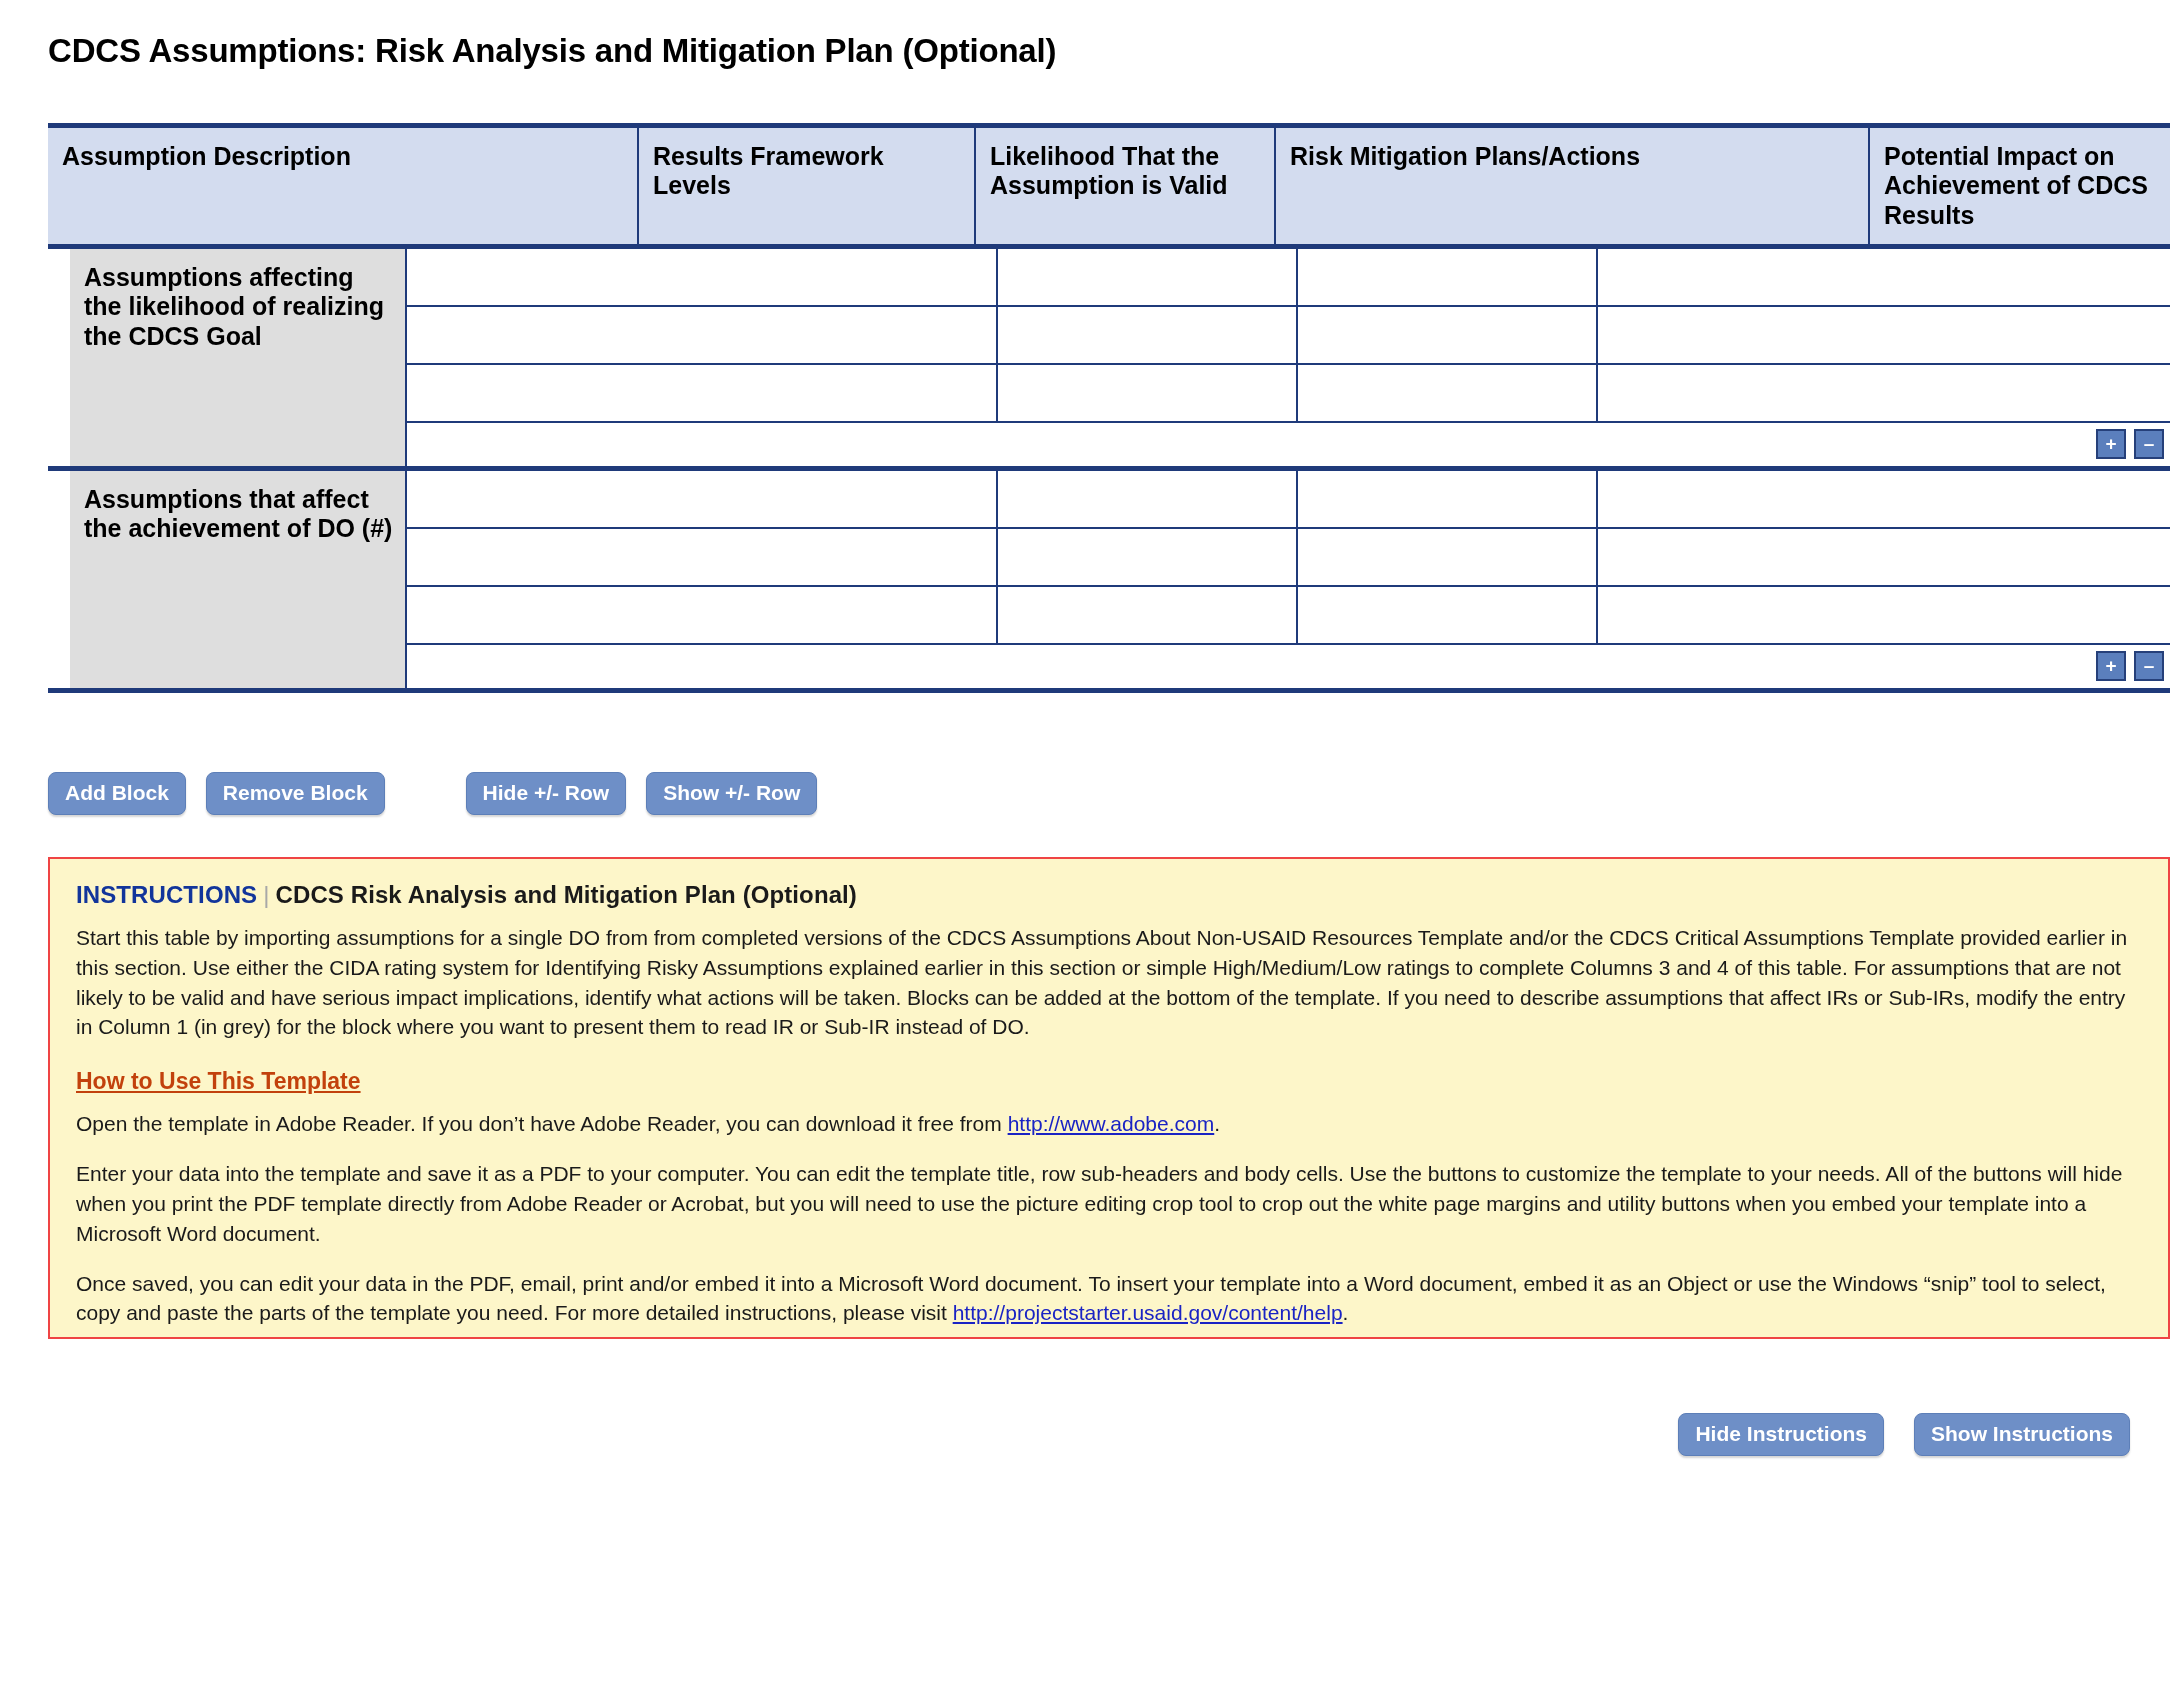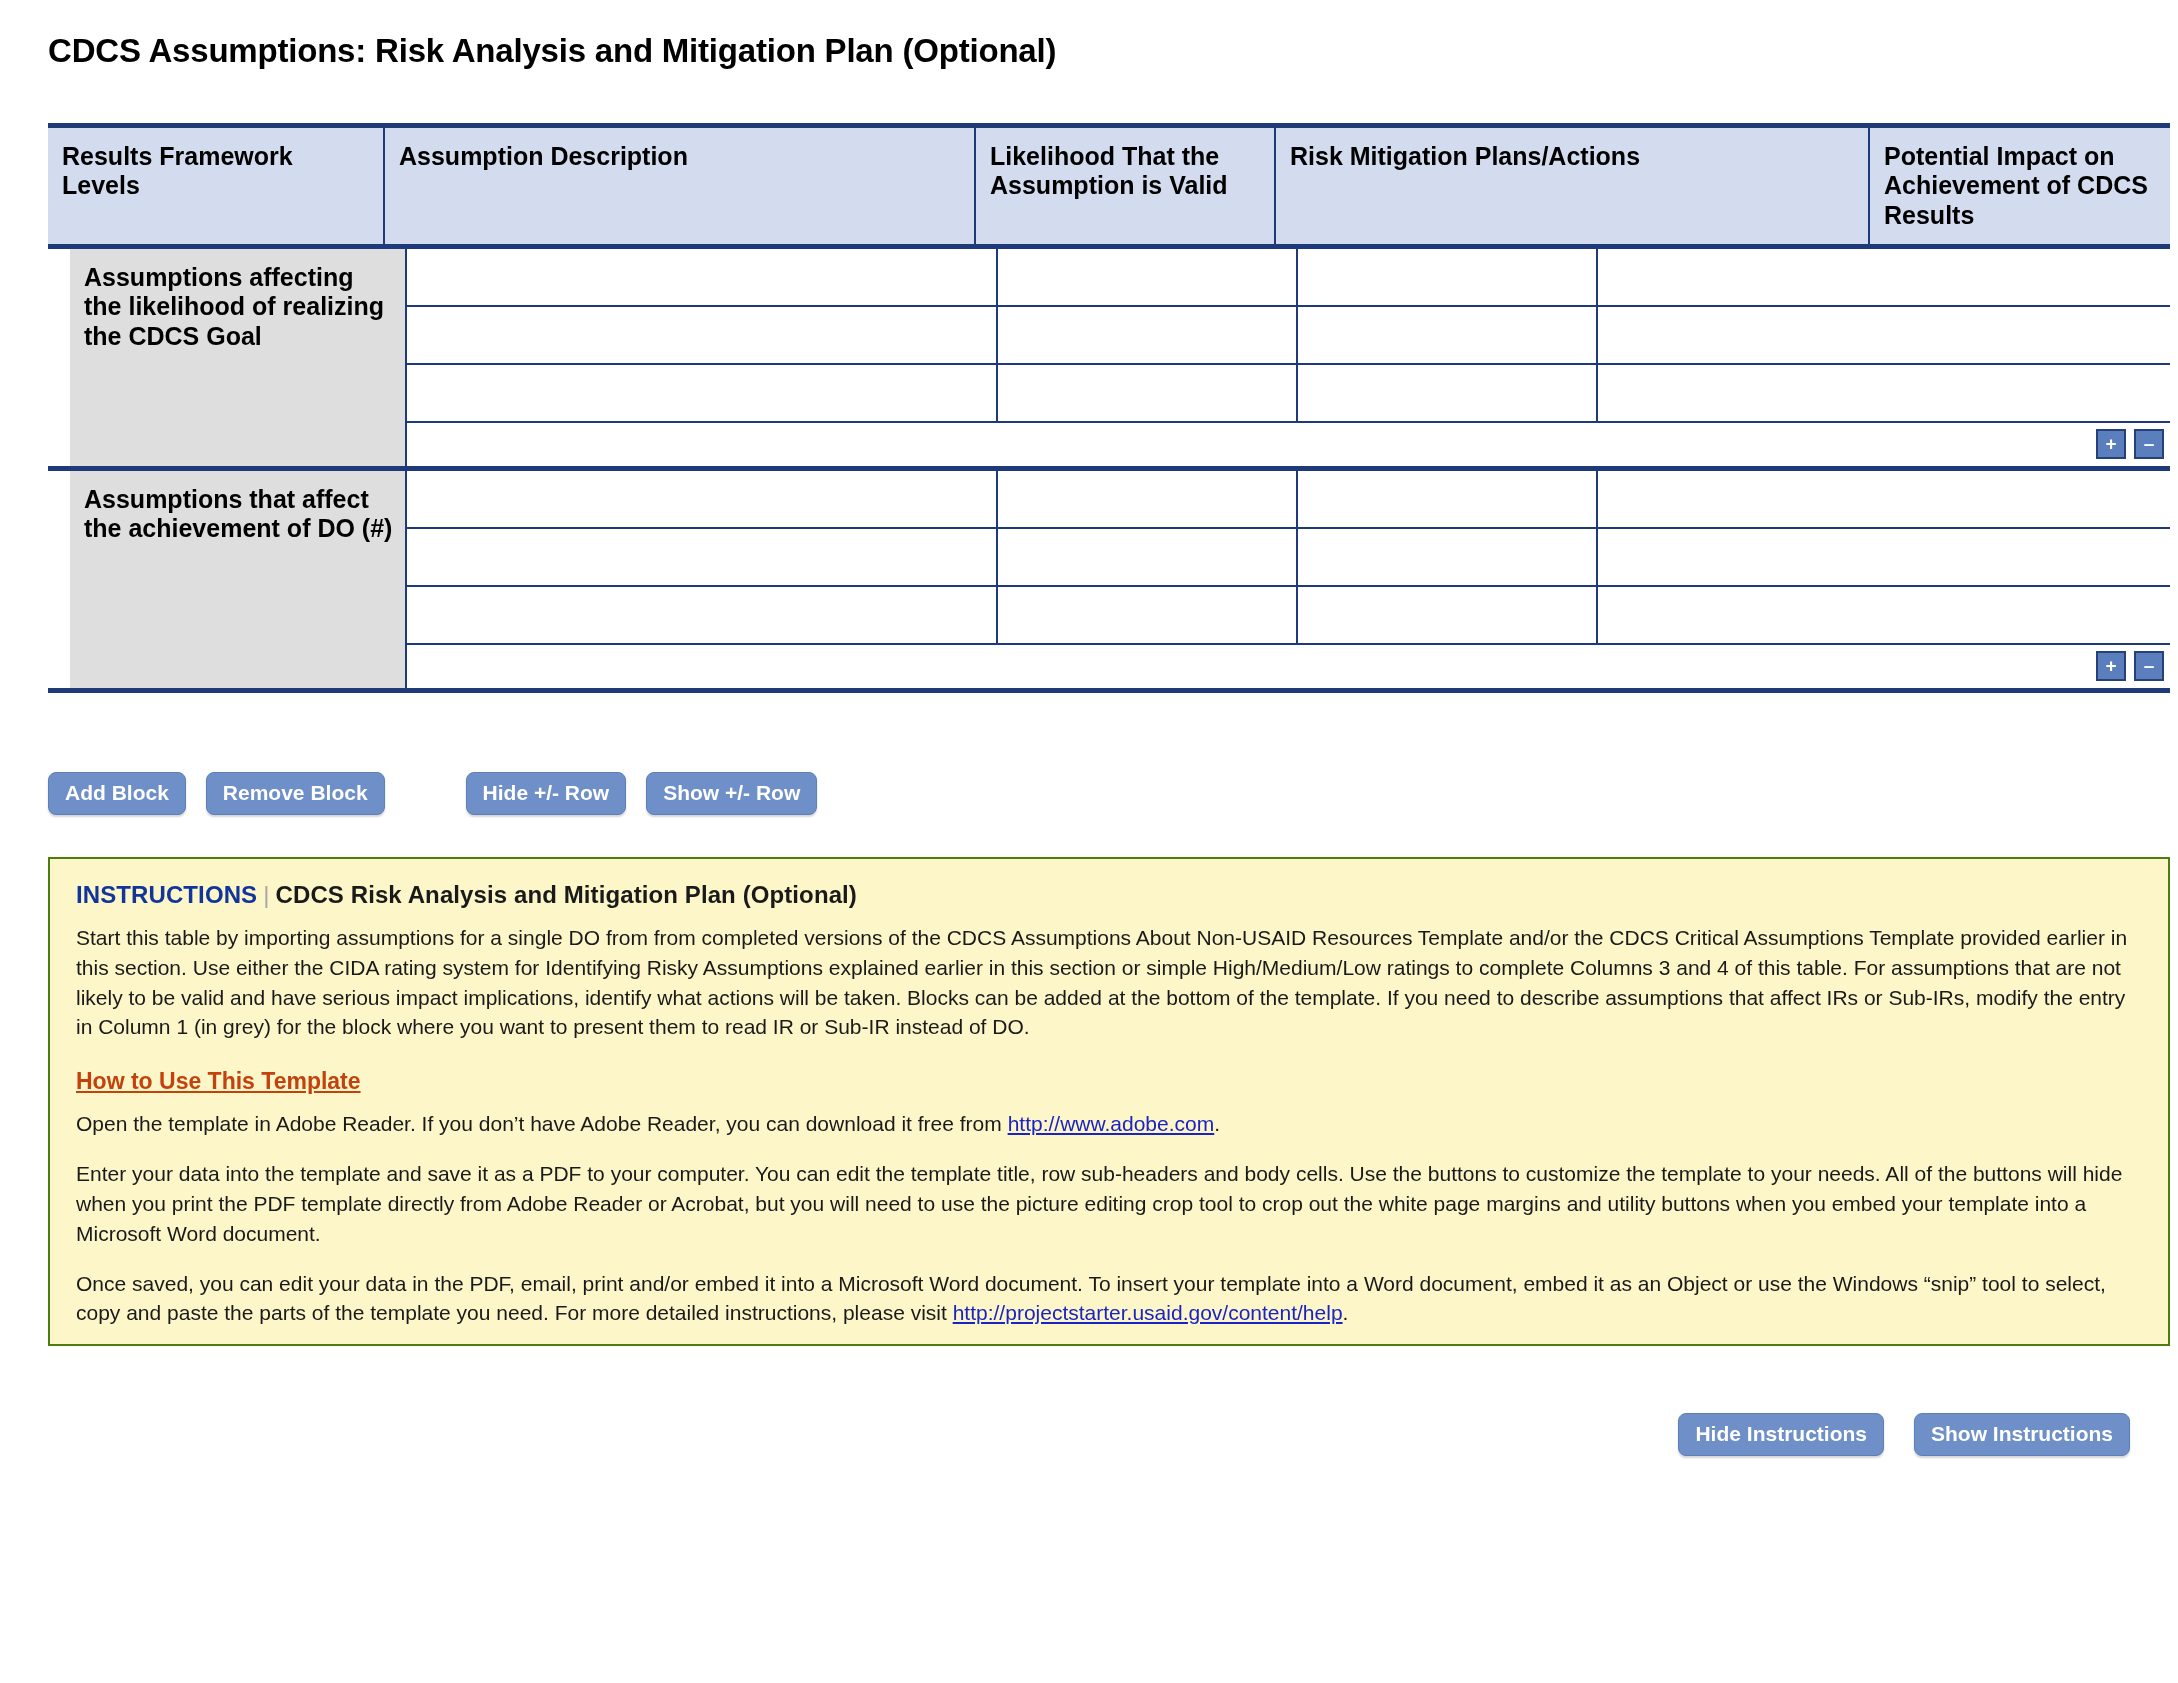--- a/index.html
+++ b/index.html
@@ -152,22 +152,22 @@
   .btn.gap { margin-left: 81px; }
 
   
   .instructions {
     position: absolute;
     left: 48px;
     top: 857px;
     width: 2122px;
     box-sizing: border-box;
     background: #fdf6c9;
-    border: 2px solid #4d7c0f;
-    padding: 22px 26px 16px 26px;
+    border: 2px solid #ef4444;
+    padding: 22px 26px 9px 26px;
   }
   .instr-head {
     font-size: 24px;
     font-weight: bold;
     margin-bottom: 14px;
     color: #1a1a1a;
     letter-spacing: 0.1px;
   }
   .instr-head .kw {
     color: #12359b;
@@ -209,22 +209,22 @@
 </head>
 <body>
 
 <div class="page">
 
   <div class="doc-title">CDCS Assumptions: Risk Analysis and Mitigation Plan (Optional)</div>
 
   <div class="table-wrap">
 
     <div class="thead">
+      <div class="th c2">Assumption Description</div>
       <div class="th c1">Results Framework Levels</div>
-      <div class="th c2">Assumption Description</div>
       <div class="th c3">Likelihood That the Assumption is Valid</div>
       <div class="th c5">Risk Mitigation Plans/Actions</div>
       <div class="th c4">Potential Impact on Achievement of CDCS Results</div>
     </div>
 
     <div class="block">
       <div class="block-label c1">Assumptions affecting the likelihood of realizing the CDCS Goal</div>
       <div class="block-rows">
         <div class="row">
           <div class="cell c2"></div>

